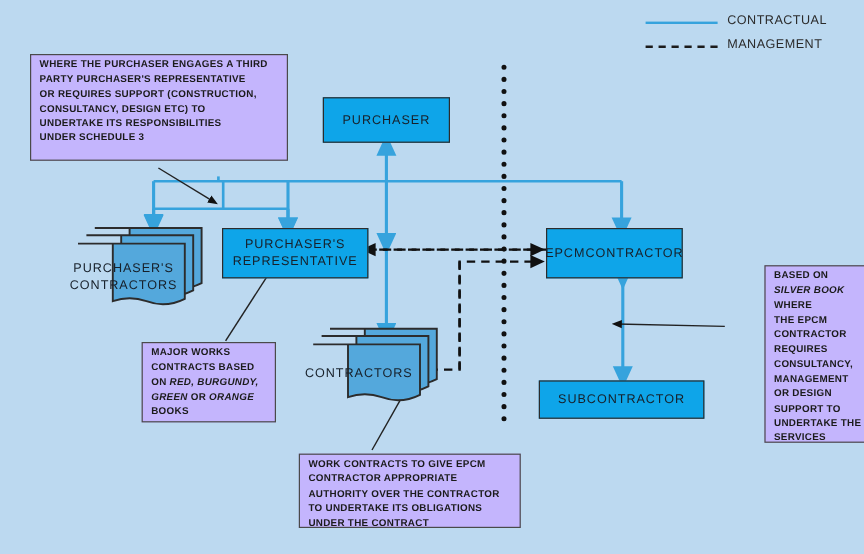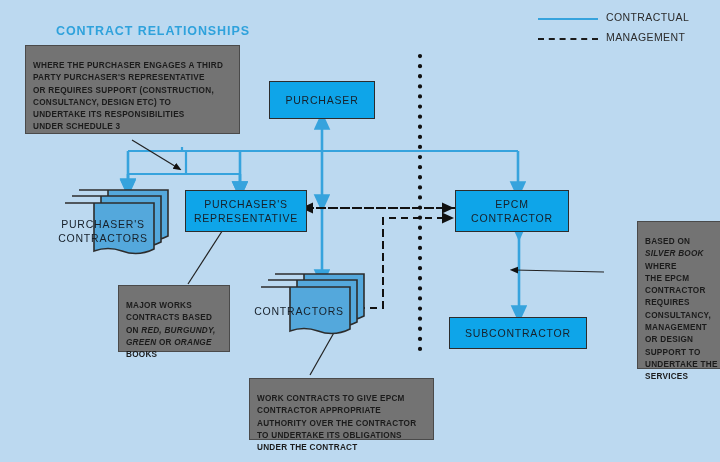--- a/index.html
+++ b/index.html
@@ -39,25 +39,25 @@
     color:#17202a;
     font-size:10.5px;letter-spacing:.8px;
     display:flex;align-items:center;justify-content:center;
     text-align:center;line-height:1.35;
     box-sizing:border-box;
   }
 
   
   .note{
     position:absolute;
-    background:#737373;
+    background:#c4b5fd;
     border:1.3px solid #4a4a4a;
     color:#1b1b1b;
     font-size:8.2px;line-height:1.5;letter-spacing:.25px;
-    padding:14px 7px;
+    padding:2px 7px;
     box-sizing:border-box;
     font-weight:bold;
   }
   .note .it{font-style:italic;}
 
   
   .stack{position:absolute;}
   .sheet-label{
     position:absolute;
     color:#17202a;font-size:10.5px;letter-spacing:.8px;
@@ -158,21 +158,20 @@
       <path d="M188,284 L228,222" stroke="#222" stroke-width="1.2" fill="none" marker-end="url(#thinhead)"></path>
     </g>
     <g>
       <path d="M310,375 L340,322" stroke="#222" stroke-width="1.2" fill="none" marker-end="url(#thinhead)"></path>
     </g>
     <g>
       <path d="M604,272 L514,270" stroke="#222" stroke-width="1.2" fill="none" marker-end="url(#thinhead)"></path>
     </g>
   </svg>
 
-  <div class="title">CONTRACT RELATIONSHIPS</div>
 
   <div class="legend">
     <div class="legend-row">
       <span class="legend-swatch solid"></span>
       <span class="legend-label">CONTRACTUAL</span>
     </div>
     <div class="legend-row">
       <span class="legend-swatch dashed"></span>
       <span class="legend-label">MANAGEMENT</span>
     </div>
@@ -189,21 +188,21 @@
 
   <div class="pbox" style="left:269px;top:81px;width:106px;height:38px;">
     <span>PURCHASER</span>
   </div>
 
   <div class="pbox" style="left:185px;top:190px;width:122px;height:42px;flex-direction:column;">
     <span>PURCHASER'S</span>
     <span>REPRESENTATIVE</span>
   </div>
 
-  <div class="pbox" style="left:455px;top:190px;width:114px;height:42px;flex-direction:column;">
+  <div class="pbox" style="left:455px;top:190px;width:114px;height:42px;flex-direction:row;">
     <span>EPCM</span>
     <span>CONTRACTOR</span>
   </div>
 
   <div class="pbox" style="left:449px;top:317px;width:138px;height:32px;">
     <span>SUBCONTRACTOR</span>
   </div>
 
   <div class="stack" style="left:64px;top:186px;width:110px;height:72px;">
     <svg width="112" height="76" viewBox="0 0 112 76">

